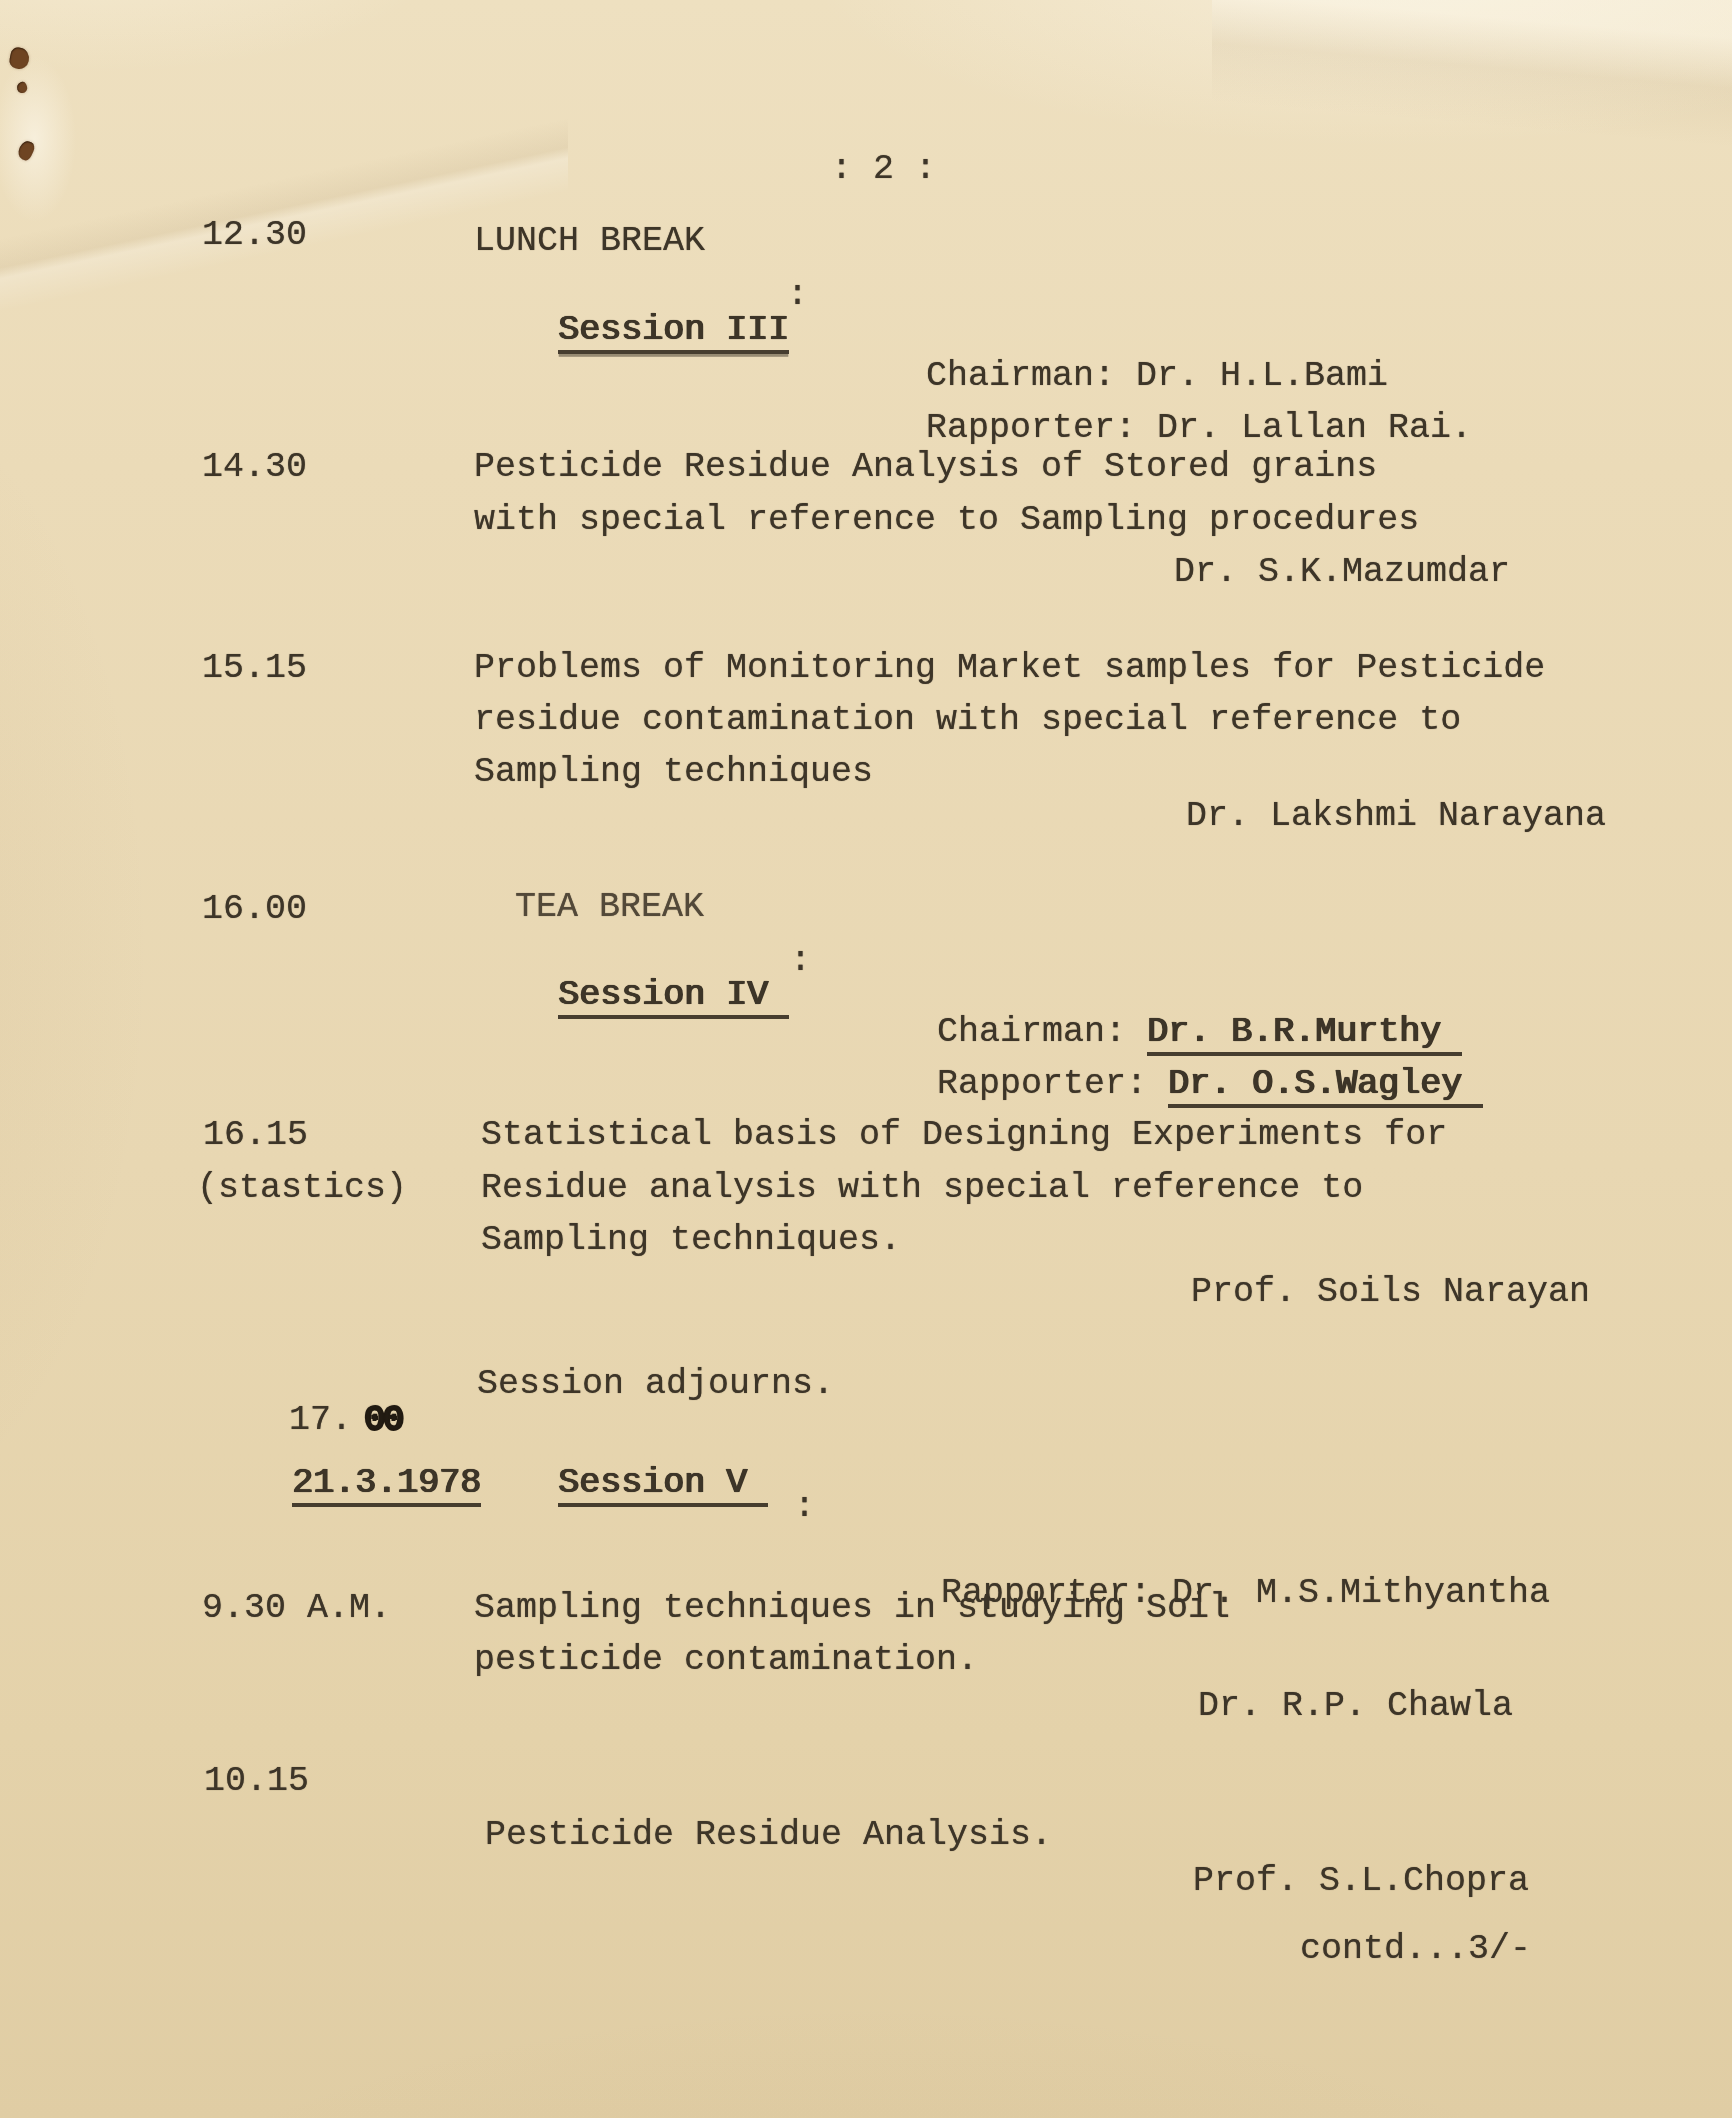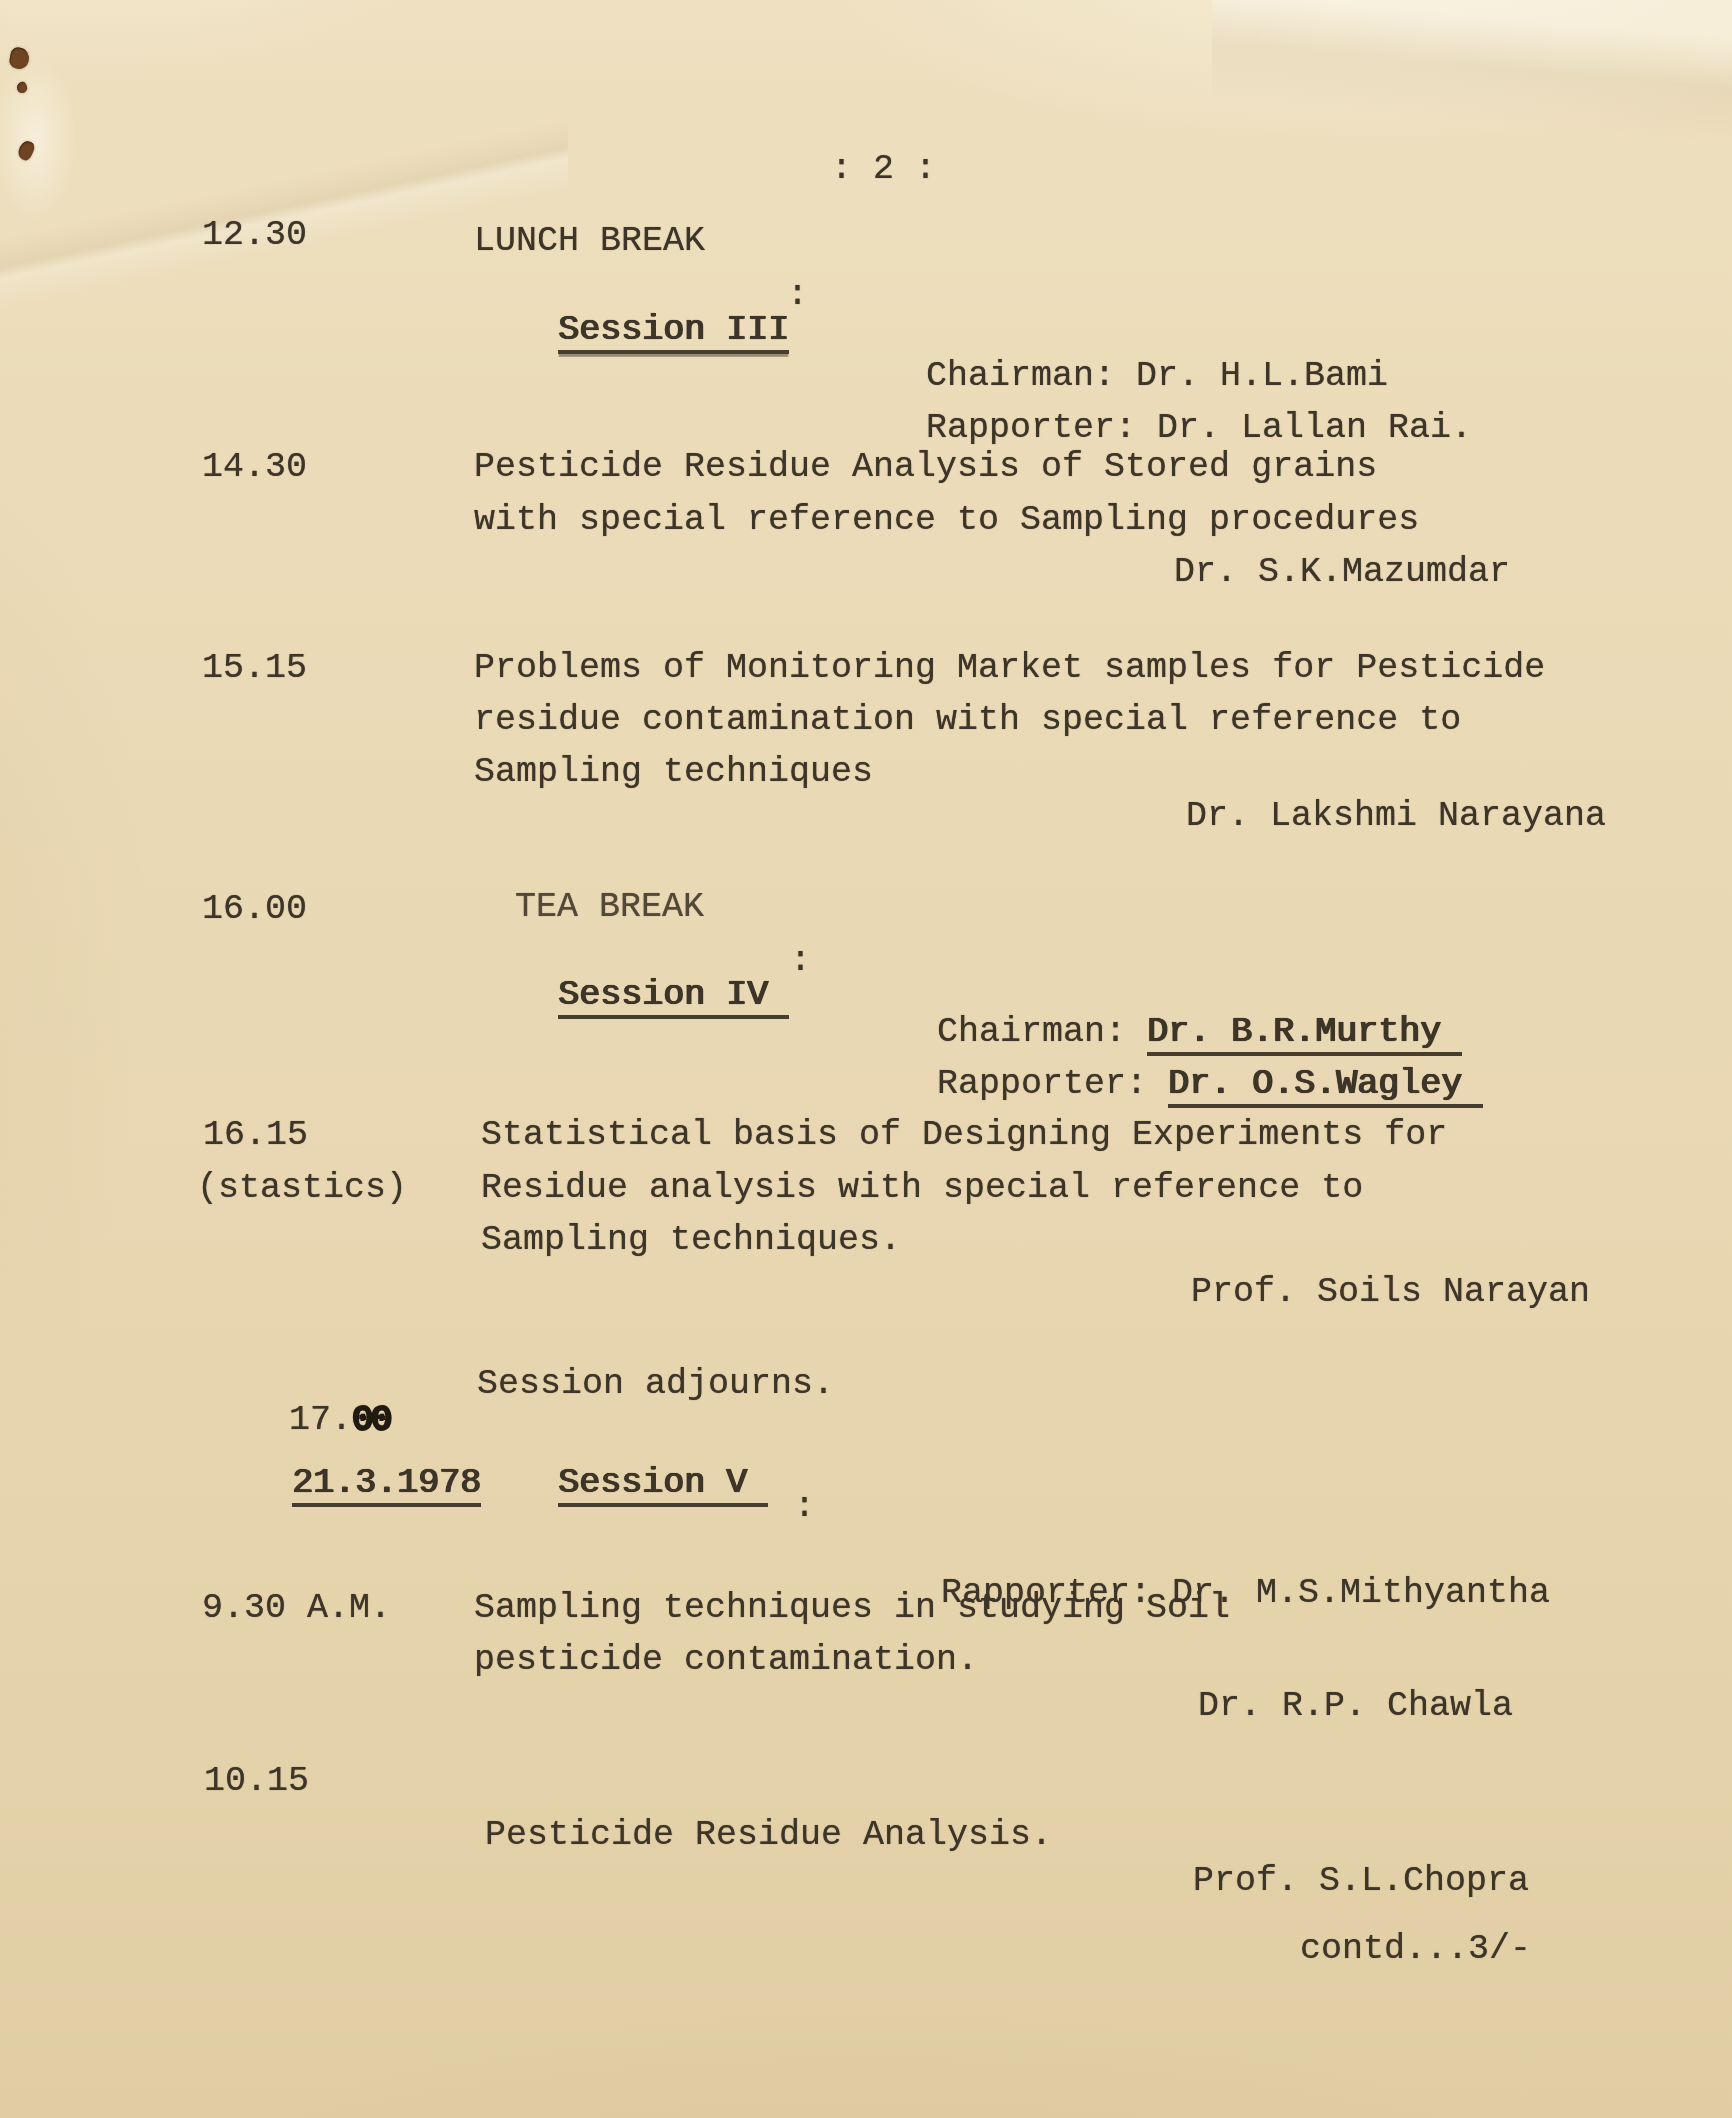--- a/index.html
+++ b/index.html
@@ -27,20 +27,21 @@
   .strong{ text-shadow:1.2px 0.3px 0 currentColor, -0.6px 0 0 currentColor, 0 0 1px rgba(40,33,23,.85); }
   .faint{ color:#4a4132; opacity:.94; }
   .u{ display:inline-block; line-height:.9; padding-bottom:2.8px; border-bottom:4.2px solid rgba(48,40,29,.88); }
   .u-double{ box-shadow:0 3.5px 0 -0.7px rgba(48,40,29,.45); }
   .u-ext{ padding-right:21px; }
   .name{ margin-left:21px; }
   .blot{
     color:#221b12;
     letter-spacing:-2.1px;
     text-shadow:0 0 2.1px #221b12, 1.7px 0.7px 0 #221b12, -1.4px 0 0 #221b12, 0.7px -1.4px 0 #221b12, 0 1.7px 0 #221b12;
+    margin-left:12px;
   }
   .speck{ position:absolute; background:#6e4422; box-shadow:inset 0.7px 0.7px 1.4px rgba(35,20,8,.8), 0 0 2.8px rgba(110,68,34,.4); }
   .pale-patch{ position:absolute; background:radial-gradient(closest-side, rgba(250,244,229,.75), transparent 75%); }
   .crease{ position:absolute; pointer-events:none; }
 </style>
 </head>
 <body>
 
 <div class="paper">
 

